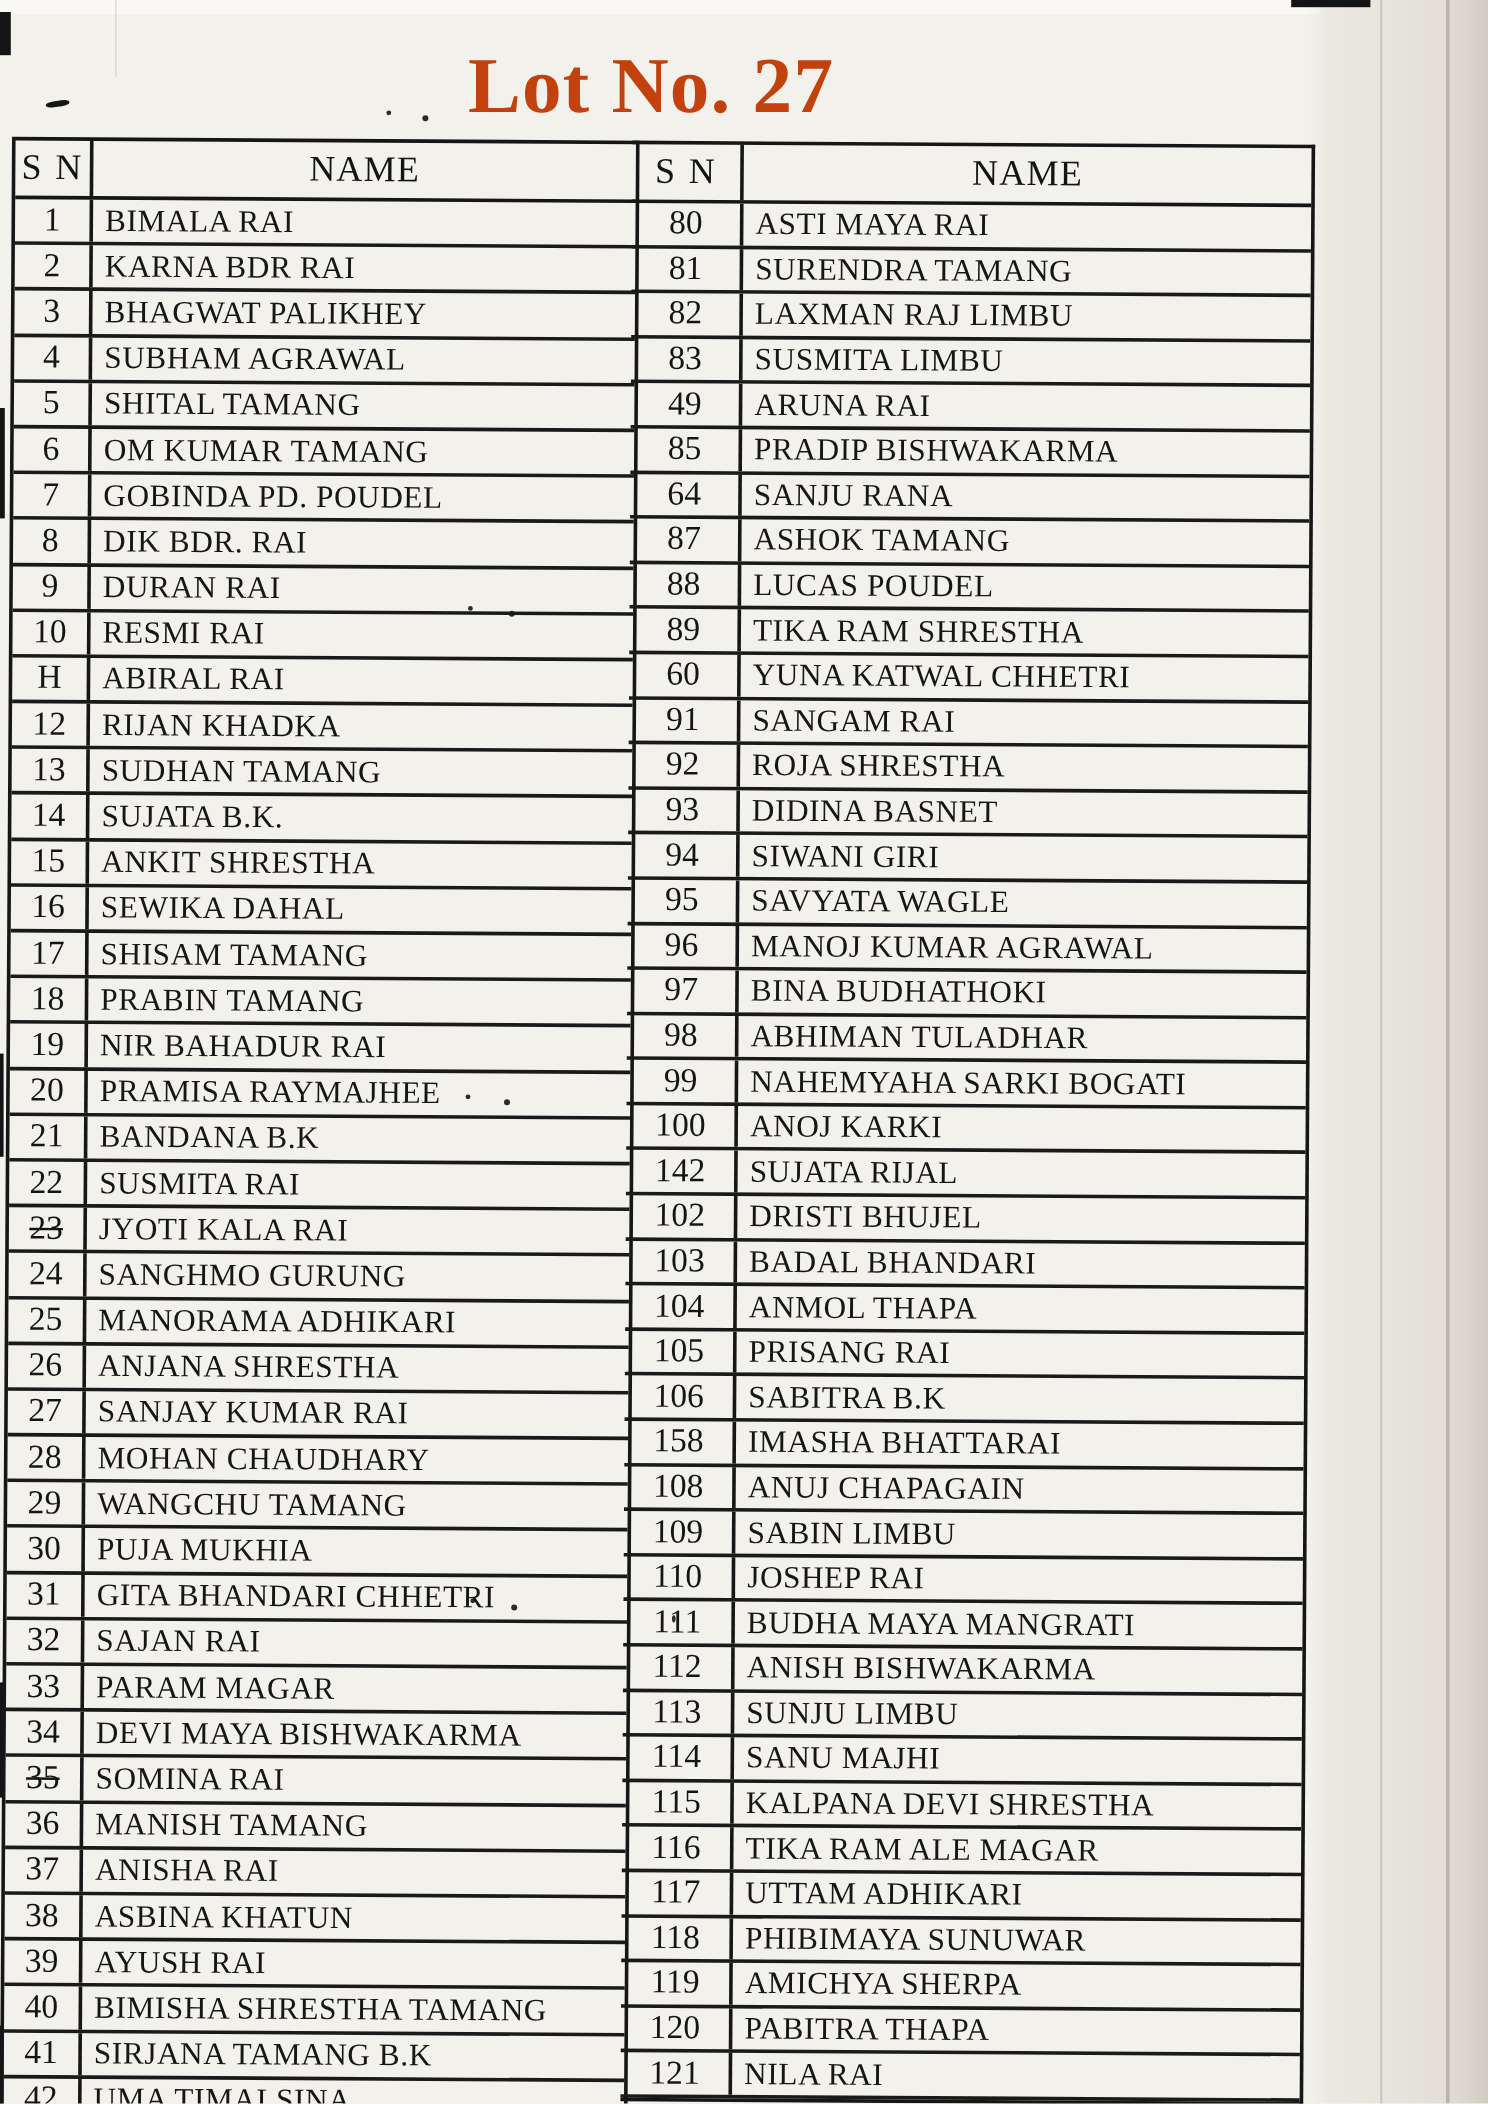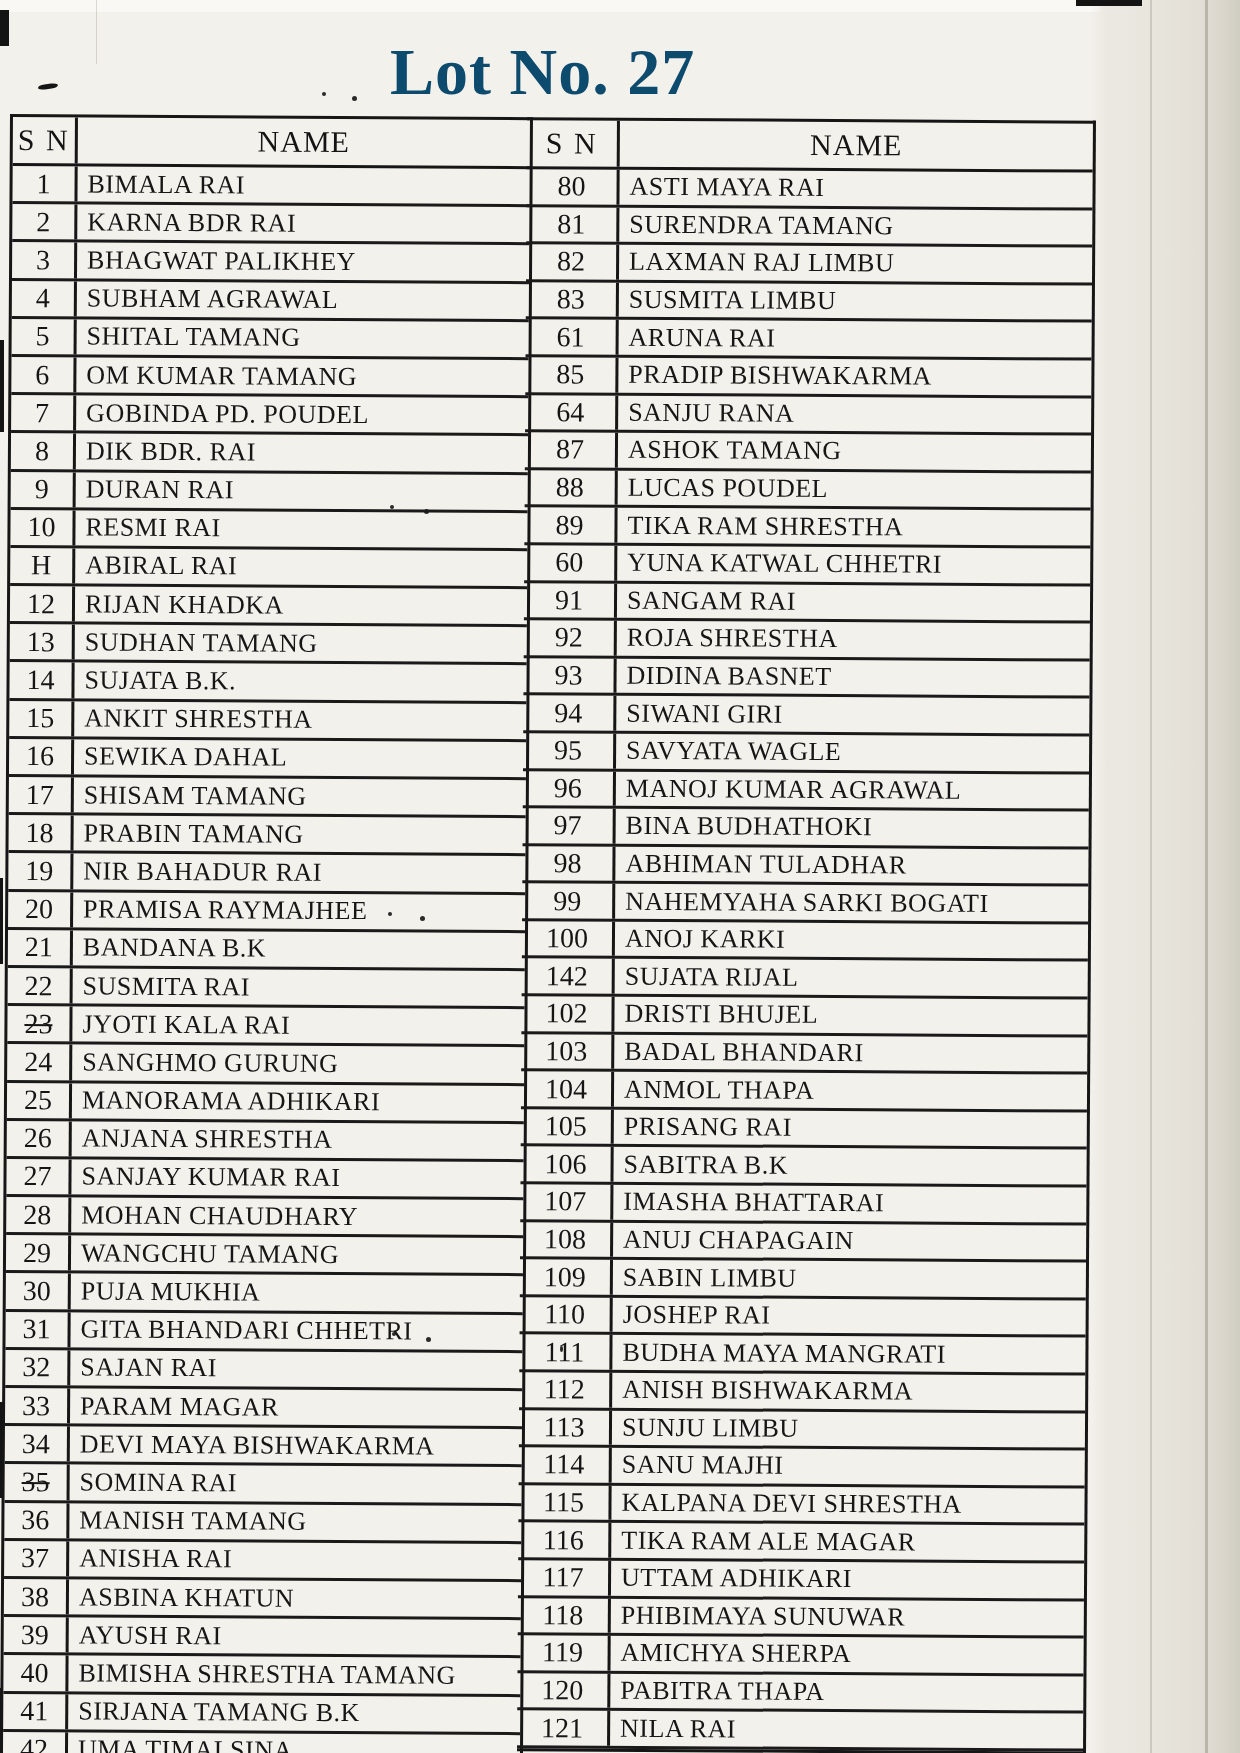--- a/index.html
+++ b/index.html
@@ -25,21 +25,21 @@
   .streak{position:absolute;top:0;height:1753px;width:2px;background:rgba(150,145,132,.35);}
   .streak.s1{right:88px;}
   .streak.s2{right:32px;width:3px;background:rgba(140,135,122,.45);}
   .top-band{position:absolute;top:0;left:0;width:1100px;height:12px;background:#f9f8f5;}
   .fold-line{position:absolute;left:96px;top:0;width:1px;height:64px;background:rgba(120,115,105,.25);}
 
   
   .title{
     position:absolute;left:390px;top:34px;
     font-size:66px;font-weight:700;letter-spacing:1px;
-    color:#0c4a6e;white-space:nowrap;
+    color:#c2410c;white-space:nowrap;
   }
 
   
   .dash-mark{
     position:absolute;left:38px;top:84px;width:20px;height:5px;
     background:#151515;border-radius:40%/60%;transform:rotate(-8deg);
   }
   .speck{position:absolute;background:#2a2a2a;border-radius:50%;}
   .edge-bar{position:absolute;left:0;background:#141414;}
 
@@ -290,21 +290,21 @@
           </div>
           <div class="tr">
             <div class="td-sn">82</div>
             <div class="td-name">LAXMAN RAJ LIMBU</div>
           </div>
           <div class="tr">
             <div class="td-sn">83</div>
             <div class="td-name">SUSMITA LIMBU</div>
           </div>
           <div class="tr">
-            <div class="td-sn">61</div>
+            <div class="td-sn">49</div>
             <div class="td-name">ARUNA RAI</div>
           </div>
           <div class="tr">
             <div class="td-sn">85</div>
             <div class="td-name">PRADIP BISHWAKARMA</div>
           </div>
           <div class="tr">
             <div class="td-sn">64</div>
             <div class="td-name">SANJU RANA</div>
           </div>
@@ -382,21 +382,21 @@
           </div>
           <div class="tr">
             <div class="td-sn">105</div>
             <div class="td-name">PRISANG RAI</div>
           </div>
           <div class="tr">
             <div class="td-sn">106</div>
             <div class="td-name">SABITRA B.K</div>
           </div>
           <div class="tr">
-            <div class="td-sn">107</div>
+            <div class="td-sn">158</div>
             <div class="td-name">IMASHA BHATTARAI</div>
           </div>
           <div class="tr">
             <div class="td-sn">108</div>
             <div class="td-name">ANUJ CHAPAGAIN</div>
           </div>
           <div class="tr">
             <div class="td-sn">109</div>
             <div class="td-name">SABIN LIMBU</div>
           </div>

